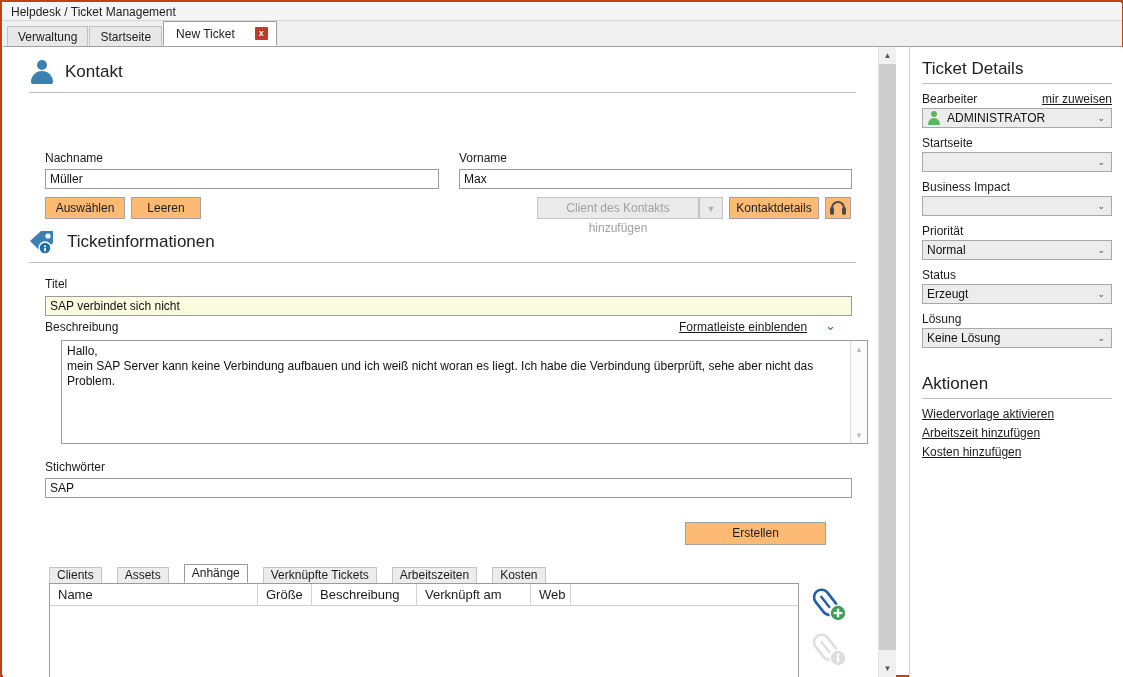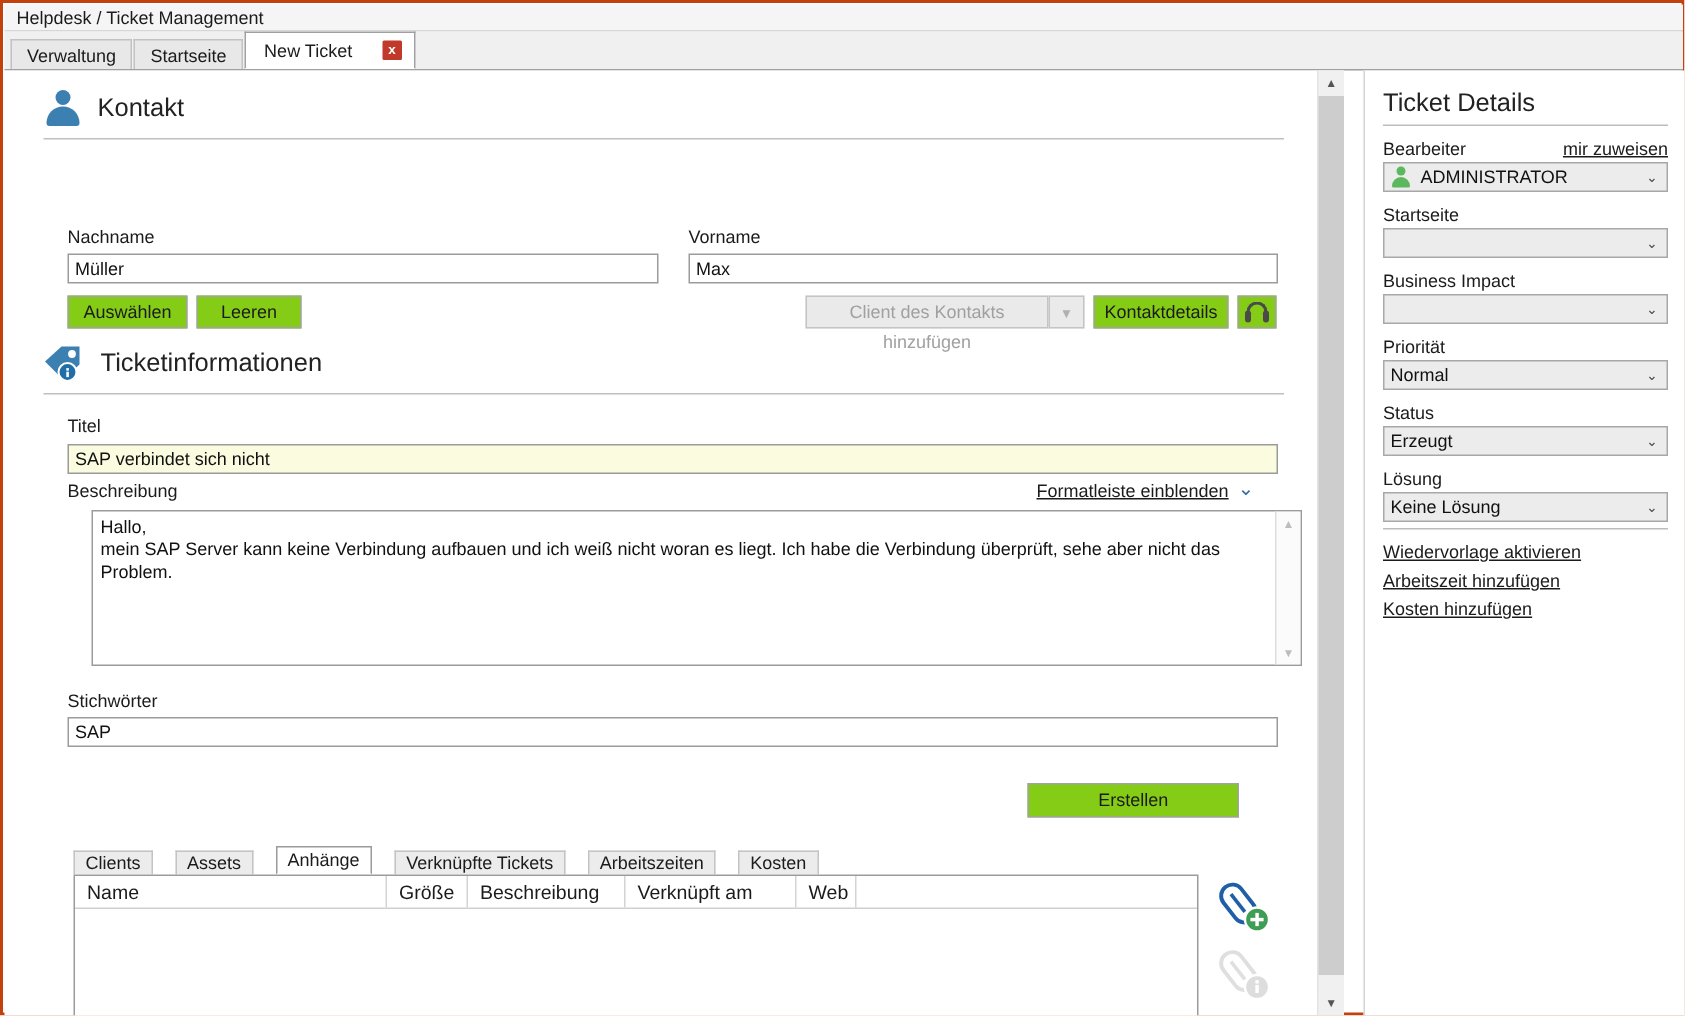--- a/index.html
+++ b/index.html
@@ -71,21 +71,21 @@
 
   .fieldlabel{font-size:12px;color:#1b1b1b;}
   .textinput{
     box-sizing:border-box;height:20px;border:1px solid #9b9b9b;background:#fff;
     font-family:"Liberation Sans","DejaVu Sans",sans-serif;font-size:12px;color:#111;
     padding:0 4px;line-height:18px;
   }
   .textinput.highlight{background:#fbfbe0;}
 
   .btn{
-    box-sizing:border-box;height:22px;background:#84cc16;border:1px solid #a2a2a2;
+    box-sizing:border-box;height:22px;background:#fdba74;border:1px solid #a2a2a2;
     font-family:"Liberation Sans","DejaVu Sans",sans-serif;font-size:12px;color:#1b1b1b;
     text-align:center;line-height:20px;cursor:pointer;
   }
   .btn.disabled{color:#a0a0a0;background:#eaeaea;border-color:#c4c4c4;cursor:default;}
 
   
   .descbox{
     position:absolute;box-sizing:border-box;border:1px solid #9b9b9b;background:#fff;
     overflow:hidden;
   }
@@ -218,21 +218,21 @@
           </span>
           <span class="sect-title">Ticketinformationen</span>
         </div>
         <div class="sect-rule"></div>
       </div>
 
       <div style="position:absolute;left:42px;top:230px;" class="fieldlabel">Titel</div>
       <div class="textinput highlight" style="position:absolute;left:42px;top:249px;width:807px;">SAP verbindet sich nicht</div>
 
       <div style="position:absolute;left:42px;top:273px;" class="fieldlabel">Beschreibung</div>
-      <div style="position:absolute;right:42px;top:273px;display:flex;gap:6px;">
+      <div style="position:absolute;right:42px;top:273px;display:flex;gap:18px;">
         <span class="linklike">Formatleiste einblenden</span>
         <span style="color:#2d6ea8;font-size:13px;line-height:12px;">⌄<br></span>
       </div>
 
       <div class="descbox" style="left:58px;top:293px;width:807px;height:104px;">
         <div class="desctext">Hallo,
 mein SAP Server kann keine Verbindung aufbauen und ich weiß nicht woran es liegt. Ich habe die Verbindung überprüft, sehe aber nicht das Problem.</div>
         <div class="desc-scroll">
           <div class="a">▲</div>
           <div class="a dn">▼</div>
@@ -375,20 +375,21 @@
     <div class="rp-row" style="margin-top:8px;">
       <div class="rp-label">
         <span>Lösung</span>
       </div>
       <div class="select">
         <span>Keine Lösung</span>
         <span class="chev">⌄</span>
       </div>
     </div>
 
+    <div class="rp-title" style="margin-top:26px;">Aktionen</div>
     <div class="rp-rule"></div>
 
     <div class="rp-links">
       <span class="linklike">Wiedervorlage aktivieren</span>
       <span class="linklike">Arbeitszeit hinzufügen</span>
       <span class="linklike">Kosten hinzufügen</span>
     </div>
   </div>
 
 </div>

